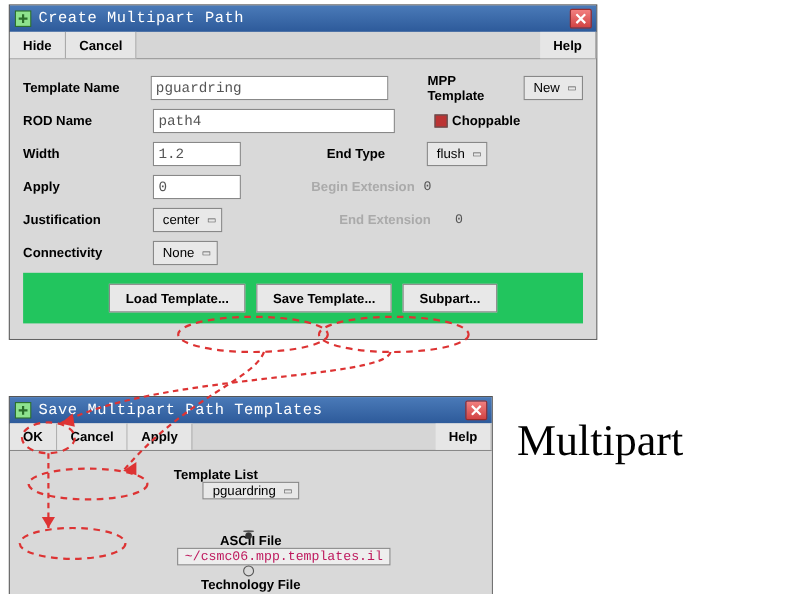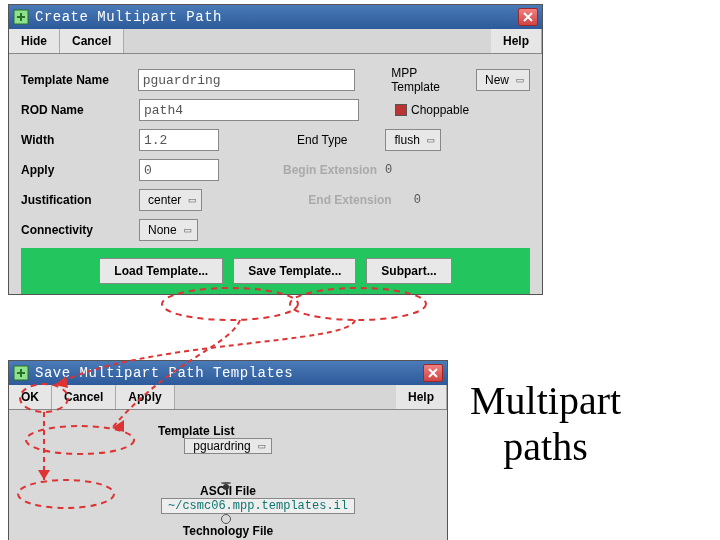--- a/index.html
+++ b/index.html
@@ -12,45 +12,45 @@
   .titlebar { background: linear-gradient(to bottom, #4a7ab8, #2d5a9a); color: #fff; font-family: "Courier New", monospace; font-weight: normal; height: 24px; display: flex; align-items: center; padding: 0 4px; }
   .titlebar .sysicon { width: 16px; height: 16px; margin-right: 6px; display: inline-block; }
   .titlebar .sysicon svg { width:16px; height:16px; }
   .titlebar .title-text { flex: 1; font-size: 14px; letter-spacing: 0.5px;}
   .closebtn { width: 20px; height: 18px; background: linear-gradient(to bottom,#f27f7f,#d14343); border:1px solid #9a2a2a; border-radius:2px; display:flex; align-items:center; justify-content:center; color:#fff; font-weight:bold; cursor:pointer;}
   
   .buttonbar { display:flex; background:#d6d6d6; border-bottom:1px solid #888; }
   .bb-btn { padding:5px 12px; border-right:1px solid #aaa; background:#e6e6e6; cursor:pointer; font-weight:bold; }
   .bb-spacer { flex:1; }
   
-  .form-area { padding:8px 12px 0 12px; background:#d9d9d9; }
+  .form-area { padding:8px 12px 14px 12px; background:#d9d9d9; }
   .row { display:flex; align-items:center; margin:6px 0; height:24px;}
   .lbl { width:118px; font-weight:bold; }
   .txt-in { height:22px; background:#fff; border:1px solid #888; padding:0 4px; font-family:"Courier New",monospace; font-size:13px; display:flex; align-items:center; color:#555;}
   .txt-in.w1 { width:220px; }
   .txt-in.w2 { width:80px; }
-  .rlabel { font-weight:normal; margin:0 8px; }
+  .rlabel { font-weight:bold; margin:0 8px; }
   .dimlbl { color:#aaa; font-weight:bold; margin:0 8px;}
   .valuebox { width:36px; color:#555; font-family:"Courier New",monospace;}
   .dropdown { height:22px; background:#e8e8e8; border:1px solid #888; display:inline-flex; align-items:center; padding:0 4px 0 8px; cursor:pointer;}
   .dd-handle { width:10px; text-align:center; font-size:9px; color:#555; margin-left:6px;}
   .chk { width:12px; height:12px; border:1px solid #555; display:inline-block; margin-right:4px; vertical-align:middle;}
   .chk.filled { background:#b33; }
   
   .bottombar { display:flex; gap:10px; justify-content:center; padding:10px 0; background:#22c55e; }
   .action { border:1px solid #888; background:#e8e8e8; padding:5px 14px; font-weight:bold; cursor:pointer; font-size:12px;}
   
   
   .w2-body { padding:10px 12px 4px 12px; background:#d9d9d9;}
   .w2-row { display:flex; align-items:center; height:28px; margin:4px 0;flex-direction:column;}
   .w2-lbl { font-weight:bold;}
   .radio { width:10px; height:10px; border:1px solid #555; border-radius:50%; display:inline-block; margin-right:4px; position:relative;}
   .radio.on::after { content:""; position:absolute; left:1px; top:1px; width:6px; height:6px; background:#333; border-radius:50%;}
   
-  .pathbox { flex:1; height:36px; background:#eee; border:1px solid #888; display:flex; align-items:center; padding:0 6px; font-family:"Courier New",monospace; color:#0f766e; margin-left:14px;}
+  .pathbox { flex:1; height:36px; background:#eee; border:1px solid #888; display:flex; align-items:center; padding:0 6px; font-family:"Courier New",monospace; color:#be185d; margin-left:14px;}
   
   
   .caption { position:absolute; left:470px; top:378px; font-family:"Times New Roman",serif; font-size:40px; text-align:center; line-height:1.15;}
   
   
   .overlay { position:absolute; left:0; top:0; pointer-events:none; }
 </style>
 </head>
 <body>
 
@@ -176,21 +176,20 @@
     </div>
     <div class="w2-row">
       <span class="radio"></span>
       <span class="w2-lbl">Technology File</span>
     </div>
   </div>
 </div>
 
 <div class="caption">
   <div>Multipart</div>
-  <div>paths</div>
 </div>
 
 <svg class="overlay" width="720" height="540">
   <g stroke="#d33" stroke-width="2" fill="none" stroke-dasharray="6 5">
     <ellipse cx="230" cy="304" rx="68" ry="16"></ellipse>
     <ellipse cx="358" cy="304" rx="68" ry="16"></ellipse>
     <ellipse cx="44" cy="398" rx="24" ry="14"></ellipse>
     <ellipse cx="80" cy="440" rx="54" ry="14"></ellipse>
     <ellipse cx="66" cy="494" rx="48" ry="14"></ellipse>
   </g>

